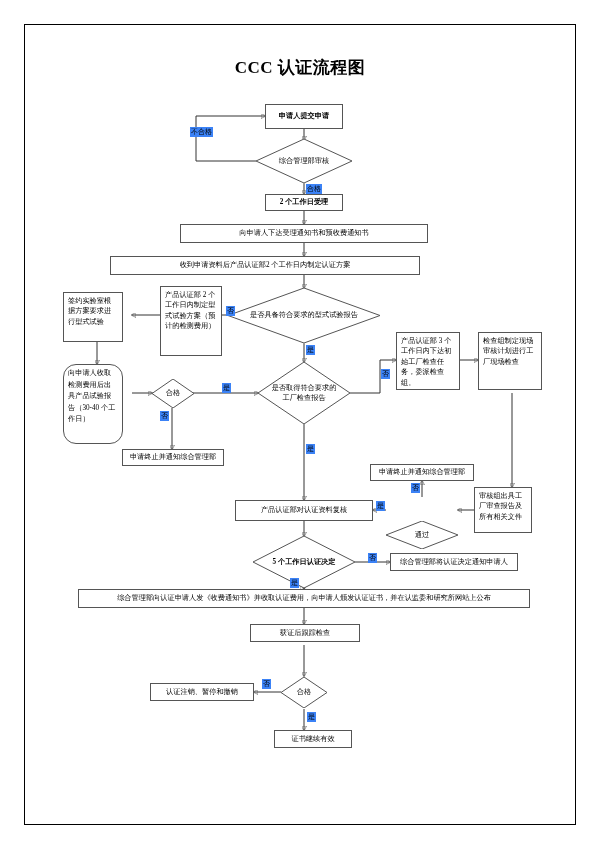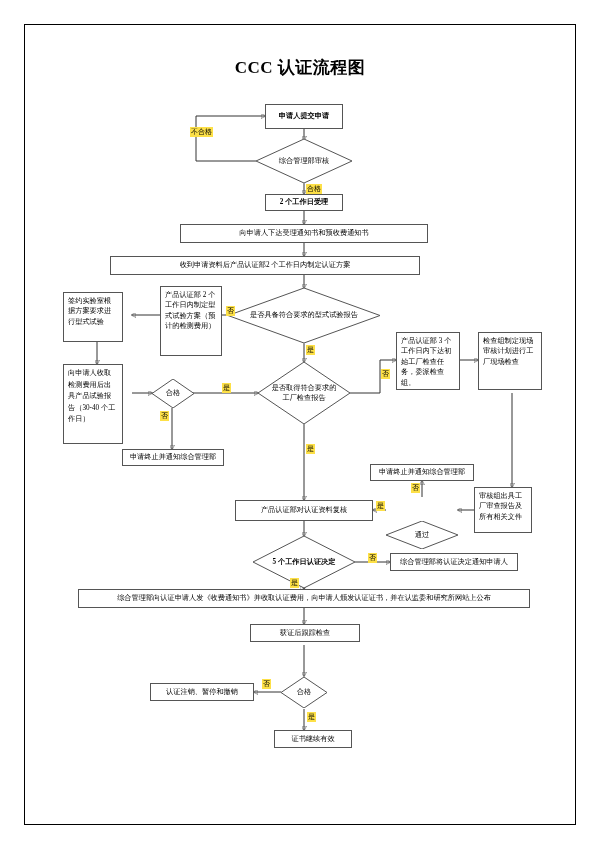--- a/index.html
+++ b/index.html
@@ -79,21 +79,21 @@
     text-align: center;
     font-size: 7.2px;
     line-height: 1.4;
     padding: 0 10%;
     box-sizing: border-box;
     font-family: "Liberation Serif", "DejaVu Serif", serif;
   }
   .edge-label {
     position: absolute;
     font-size: 7px;
-    background: #fde047;
+    background: #3b82f6;
     padding: 0 1px;
     white-space: nowrap;
     font-family: "Liberation Serif", "DejaVu Serif", serif;
   }
   svg.lines {
     position: absolute;
     left: 0; top: 0;
     width: 600px;
     height: 849px;
     pointer-events: none;
@@ -191,21 +191,21 @@
     <svg viewBox="0 0 152 55" preserveAspectRatio="none">
         <polygon points="76,0 152,27.5 76,55 0,27.5" fill="#fff" stroke="#555" stroke-width="1"></polygon>
       </svg>
     <div class="diamond-label">是否具备符合要求的型式试验报告</div>
   </div>
 
   <div class="node node-left" style="left:160px; top:286px; width:62px; height:70px; padding:3px 4px; align-items:flex-start;">产品认证部 2 个工作日内制定型式试验方案（预计的检测费用）</div>
 
   <div class="node node-left" style="left:63px; top:292px; width:60px; height:50px; padding:3px 4px; align-items:flex-start;">签约实验室根据方案要求进行型式试验</div>
 
-  <div class="node node-left tall" style="left:63px; top:364px; width:60px; height:80px; padding:3px 4px; align-items:flex-start;">向申请人收取检测费用后出具产品试验报告（30-40 个工作日）</div>
+  <div class="node node-left tall" style="left:63px; top:364px; width:60px; height:80px; padding:3px 4px; align-items:flex-start;border-radius:13px;">向申请人收取检测费用后出具产品试验报告（30-40 个工作日）</div>
 
   <div class="diamond-wrap" style="left:152px; top:379px; width:42px; height:29px;">
     <svg viewBox="0 0 42 29" preserveAspectRatio="none">
         <polygon points="21,0 42,14.5 21,29 0,14.5" fill="#fff" stroke="#555" stroke-width="1"></polygon>
       </svg>
     <div class="diamond-label" style="padding:0;">合格</div>
   </div>
 
   <div class="node" style="left:122px; top:449px; width:102px; height:17px;">申请终止并通知综合管理部</div>
 

